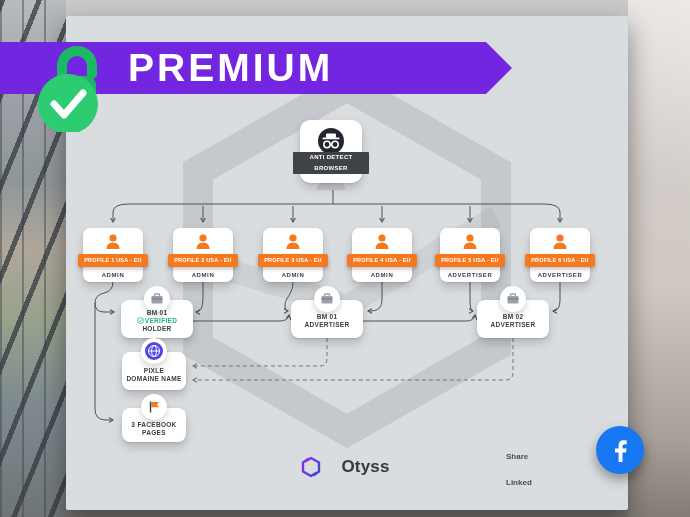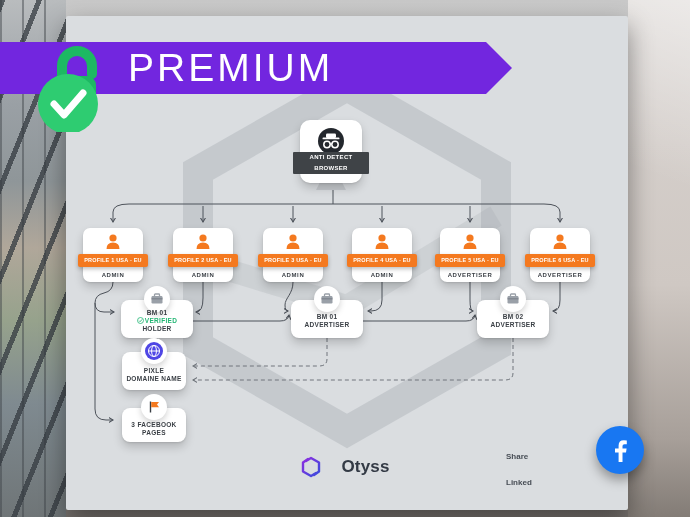--- a/index.html
+++ b/index.html
@@ -20,21 +20,21 @@
 
   
   .canvas { position:absolute; left:66px; top:16px; width:562px; height:494px;
     background:#dadde0; border-radius:2px; box-shadow:0 10px 26px rgba(0,0,0,.42); z-index:1; }
   .watermark { position:absolute; left:66px; top:16px; width:562px; height:494px; z-index:1; pointer-events:none; }
 
   
   .ribbon { position:absolute; left:0; top:42px; width:512px; height:52px; background:#7226df;
     clip-path:polygon(0 0, calc(100% - 26px) 0, 100% 50%, calc(100% - 26px) 100%, 0 100%);
     z-index:4; display:flex; align-items:center; }
-  .ribbon span { color:#fff; font-size:39px; font-weight:400; letter-spacing:3px; padding-left:128px; }
+  .ribbon span { color:#fff; font-size:39px; font-weight:700; letter-spacing:3px; padding-left:128px; }
   .lock-wrap { position:absolute; left:28px; top:20px; z-index:5; }
 
   
   .wires { position:absolute; left:0; top:0; z-index:2; }
 
   
   .node { position:absolute; background:#fff; border-radius:8px;
     box-shadow:0 5px 10px rgba(0,0,0,.18), 0 1px 2px rgba(0,0,0,.1); z-index:3; }
 
   

